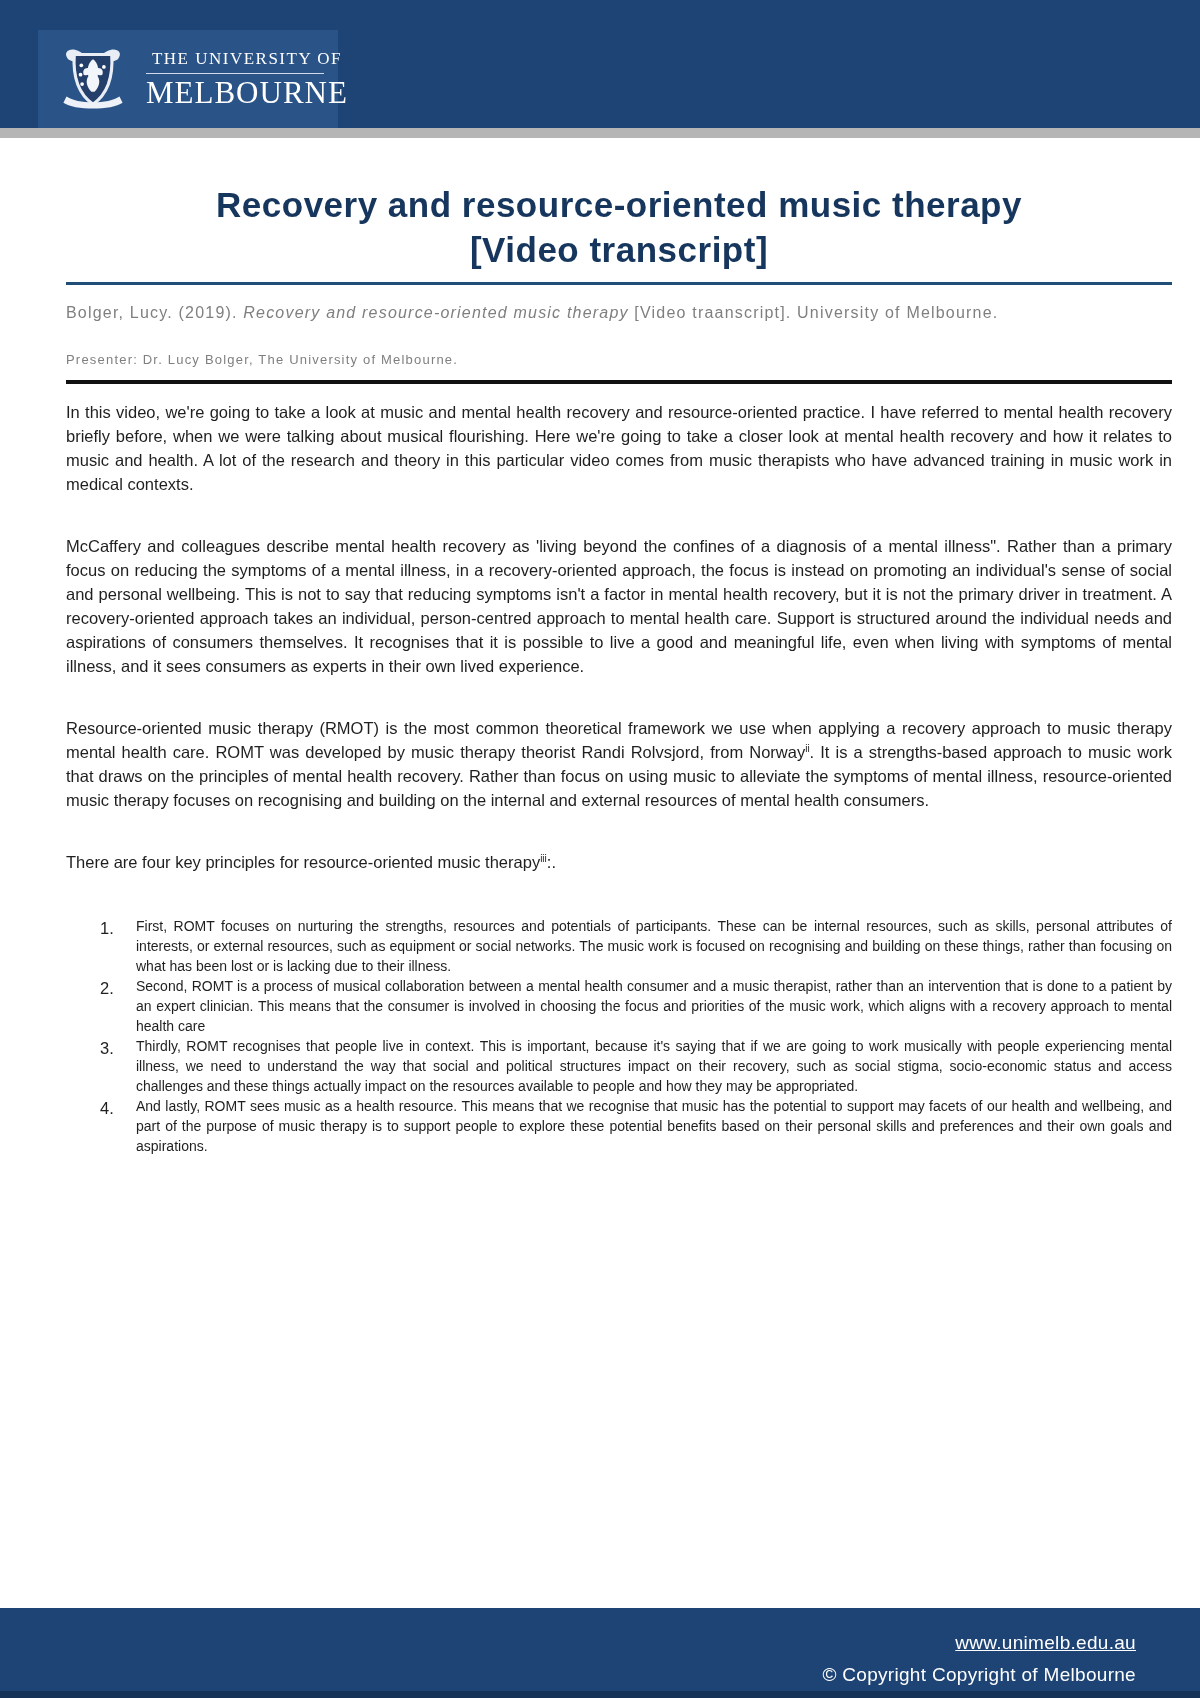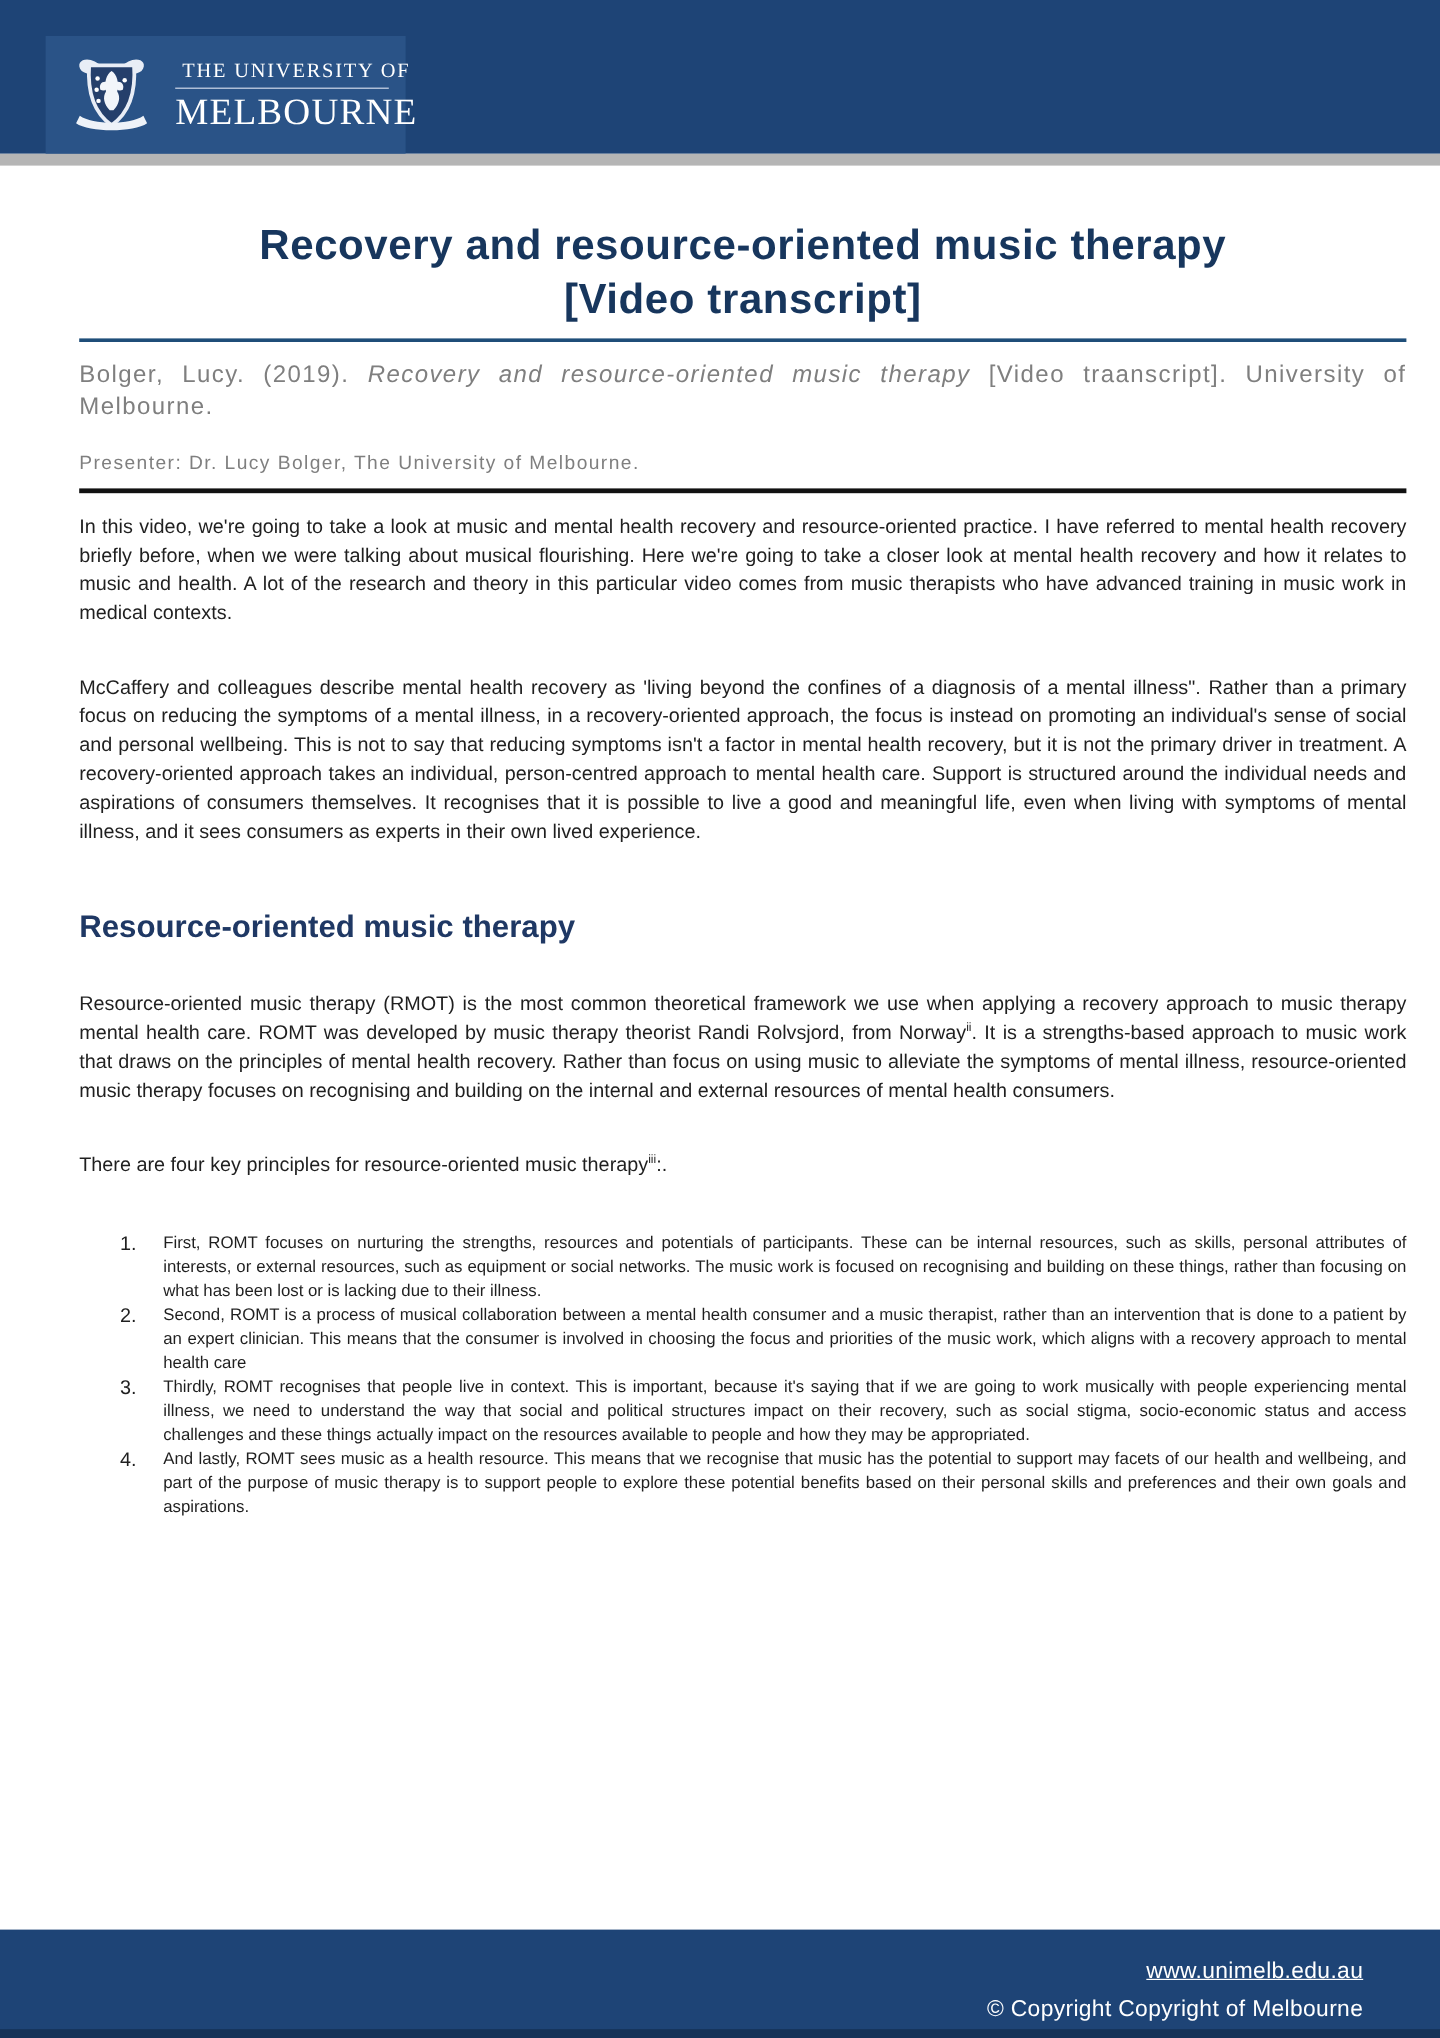--- a/index.html
+++ b/index.html
@@ -35,27 +35,27 @@
   
   .content{padding:44px 28px 0 66px;}
   .doc-title{
     margin:0;text-align:center;
     color:#17365d;font-weight:bold;
     font-size:35px;line-height:45px;letter-spacing:0.5px;
   }
   .title-divider{height:3px;background:#1f4e79;margin-top:10px;}
   .citation{
     margin:14px 0 0 0;
-    color:#7f7f7f;font-size:20px;line-height:27px;
+    color:#7f7f7f;font-size:16px;line-height:27px;
     letter-spacing:1.2px;text-align:justify;
   }
   .citation .cite-italic{font-style:italic;}
   .presenter{
     margin:22px 0 0 0;
-    color:#7f7f7f;font-size:16px;line-height:24px;letter-spacing:1.2px;
+    color:#7f7f7f;font-size:13px;line-height:24px;letter-spacing:1.2px;
   }
   .presenter-divider{height:4px;background:#111111;margin-top:8px;}
   .body-text{
     color:#1f1f1f;font-size:16.5px;line-height:24px;text-align:justify;
   }
   p.body-text{margin:16px 0 0 0;}
   .para-gap{margin-top:38px !important;}
   .section-heading{
     margin:52px 0 0 0;
     color:#1f3864;font-weight:bold;font-size:26px;line-height:30px;
@@ -135,21 +135,20 @@
 
     <p class="citation"><span>Bolger, Lucy. (2019). </span><span class="cite-italic">Recovery and resource-oriented music therapy</span><span> [Video traanscript]. University of Melbourne.</span></p>
 
     <p class="presenter">Presenter: Dr. Lucy Bolger, The University of Melbourne.</p>
     <div class="presenter-divider"></div>
 
     <p class="body-text">In this video, we're going to take a look at music and mental health recovery and resource-oriented practice.  I have referred to mental health recovery briefly before, when we were talking about musical flourishing.  Here we're going to take a closer look at mental health recovery and how it relates to music and health. A lot of the research and theory in this particular video comes from music therapists who have advanced training in music work in medical contexts.</p>
 
     <p class="body-text para-gap">McCaffery and colleagues describe mental health recovery as 'living beyond the confines of a diagnosis of a mental illness".  Rather than a primary focus on reducing the symptoms of a mental illness, in a recovery-oriented approach, the focus is instead on promoting an individual's sense of social and personal wellbeing. This is not to say that reducing symptoms isn't a factor in mental health recovery, but it is not the primary driver in treatment. A recovery-oriented approach takes an individual, person-centred approach to mental health care. Support is structured around the individual needs and aspirations of consumers themselves. It recognises that it is possible to live a good and meaningful life, even when living with symptoms of mental illness, and it sees consumers as experts in their own lived experience.</p>
 
-    <h2 class="section-heading">Resource-oriented music therapy</h2>
 
     <p class="body-text section-first"><span>Resource-oriented music therapy (RMOT) is the most common theoretical framework we use when applying a recovery approach to music therapy mental health care. ROMT was developed by music therapy theorist Randi Rolvsjord, from Norway</span><sup>ii</sup><span>.  It is a strengths-based approach to music work that draws on the principles of mental health recovery. Rather than focus on using music to alleviate the symptoms of mental illness, resource-oriented music therapy focuses on recognising and building on the internal and external resources of mental health consumers.</span></p>
 
     <p class="body-text para-gap"><span>There are four key principles for resource-oriented music therapy</span><sup>iii</sup><span>:.</span></p>
 
     <div class="principles-list">
       <div class="list-item">
         <div class="list-num">1.</div>
         <div class="list-body">First, ROMT focuses on nurturing the strengths, resources and potentials of participants. These can be internal resources, such as skills, personal attributes of interests, or external resources, such as equipment or social networks.  The music work is focused on recognising and building on these things, rather than focusing on what has been lost or is lacking due to their illness.</div>
       </div>

